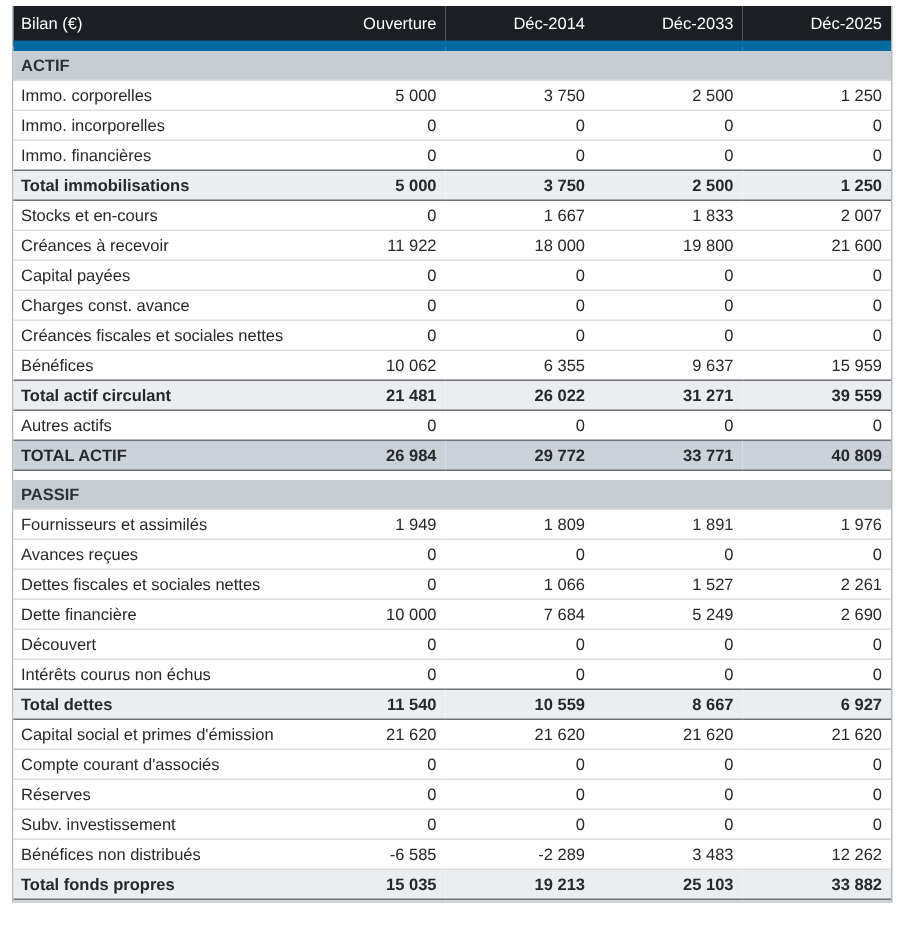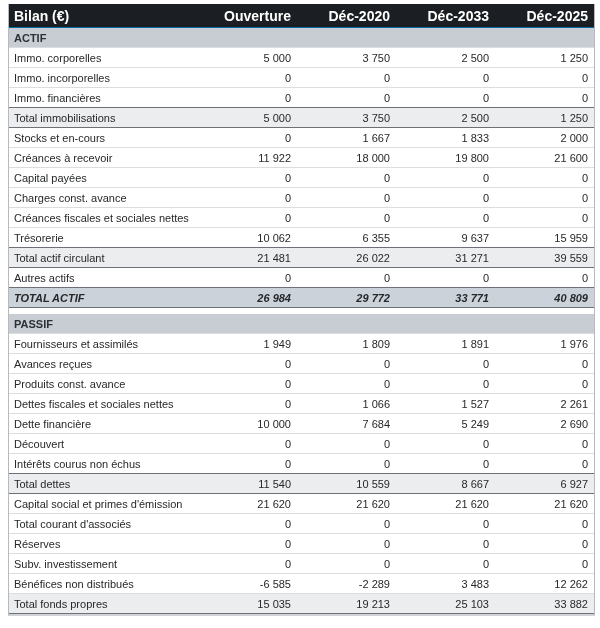--- a/index.html
+++ b/index.html
@@ -27,47 +27,46 @@
   table{
     border-collapse:collapse;
     table-layout:fixed;
     width:585px;
     font-size:11px;
     color:var(--text);
   }
   thead th{
     background:var(--header-bg);
     color:var(--header-text);
-    font-weight:bold;
+    font-weight:normal;
     height:21px;
-    border-bottom:1px solid #0369a1;
-    font-size:14px;
+    border-bottom:7px solid #0369a1;
+    font-size:11px;
   }
   .label{text-align:left;padding-left:5px;}
   .num{text-align:right;padding-right:6px;}
   tbody td{
     height:17px;
     border-bottom:1px solid var(--row-border);
     background:#ffffff;
   }
   tr.section td{
     background:var(--section-bg);
     font-weight:bold;
     color:#2c3136;
   }
   tr.r-subtotal td{
     background:var(--subtotal-bg);
-    font-weight:normal;
+    font-weight:bold;
     border-bottom:1px solid var(--strong-border);
   }
   tr.r-grandtotal td{
     background:var(--grandtotal-bg);
     font-weight:bold;
     border-bottom:1px solid var(--strong-border);
-    font-style:italic;
   }
   tr.before-total td{
     border-bottom:1px solid var(--strong-border);
   }
   tr.spacer td{
     height:4px;
     border-bottom:none;
     background:#ffffff;
   }
 </style>
@@ -80,21 +79,21 @@
       <col style="width:189px">
       <col style="width:99px">
       <col style="width:99px">
       <col style="width:99px">
       <col style="width:99px">
     </colgroup>
     <thead>
       <tr>
         <th class="label">Bilan (€)</th>
         <th class="num">Ouverture</th>
-        <th class="num">Déc-2020</th>
+        <th class="num">Déc-2014</th>
         <th class="num">Déc-2033</th>
         <th class="num">Déc-2025</th>
       </tr>
     </thead>
     <tbody>
         <tr class="section">
           <td colspan="5" class="label">ACTIF</td>
         </tr>
         <tr class="r-normal">
           <td class="label">Immo. corporelles</td>
@@ -122,21 +121,21 @@
           <td class="num">5 000</td>
           <td class="num">3 750</td>
           <td class="num">2 500</td>
           <td class="num">1 250</td>
         </tr>
         <tr class="r-normal">
           <td class="label">Stocks et en-cours</td>
           <td class="num">0</td>
           <td class="num">1 667</td>
           <td class="num">1 833</td>
-          <td class="num">2 000</td>
+          <td class="num">2 007</td>
         </tr>
         <tr class="r-normal">
           <td class="label">Créances à recevoir</td>
           <td class="num">11 922</td>
           <td class="num">18 000</td>
           <td class="num">19 800</td>
           <td class="num">21 600</td>
         </tr>
         <tr class="r-normal">
           <td class="label">Capital payées</td>
@@ -153,21 +152,21 @@
           <td class="num">0</td>
         </tr>
         <tr class="r-normal">
           <td class="label">Créances fiscales et sociales nettes</td>
           <td class="num">0</td>
           <td class="num">0</td>
           <td class="num">0</td>
           <td class="num">0</td>
         </tr>
         <tr class="r-normal before-total">
-          <td class="label">Trésorerie</td>
+          <td class="label">Bénéfices</td>
           <td class="num">10 062</td>
           <td class="num">6 355</td>
           <td class="num">9 637</td>
           <td class="num">15 959</td>
         </tr>
         <tr class="r-subtotal">
           <td class="label">Total actif circulant</td>
           <td class="num">21 481</td>
           <td class="num">26 022</td>
           <td class="num">31 271</td>
@@ -201,27 +200,20 @@
           <td class="num">1 976</td>
         </tr>
         <tr class="r-normal">
           <td class="label">Avances reçues</td>
           <td class="num">0</td>
           <td class="num">0</td>
           <td class="num">0</td>
           <td class="num">0</td>
         </tr>
         <tr class="r-normal">
-          <td class="label">Produits const. avance</td>
-          <td class="num">0</td>
-          <td class="num">0</td>
-          <td class="num">0</td>
-          <td class="num">0</td>
-        </tr>
-        <tr class="r-normal">
           <td class="label">Dettes fiscales et sociales nettes</td>
           <td class="num">0</td>
           <td class="num">1 066</td>
           <td class="num">1 527</td>
           <td class="num">2 261</td>
         </tr>
         <tr class="r-normal">
           <td class="label">Dette financière</td>
           <td class="num">10 000</td>
           <td class="num">7 684</td>
@@ -250,21 +242,21 @@
           <td class="num">6 927</td>
         </tr>
         <tr class="r-normal">
           <td class="label">Capital social et primes d'émission</td>
           <td class="num">21 620</td>
           <td class="num">21 620</td>
           <td class="num">21 620</td>
           <td class="num">21 620</td>
         </tr>
         <tr class="r-normal">
-          <td class="label">Total courant d'associés</td>
+          <td class="label">Compte courant d'associés</td>
           <td class="num">0</td>
           <td class="num">0</td>
           <td class="num">0</td>
           <td class="num">0</td>
         </tr>
         <tr class="r-normal">
           <td class="label">Réserves</td>
           <td class="num">0</td>
           <td class="num">0</td>
           <td class="num">0</td>

